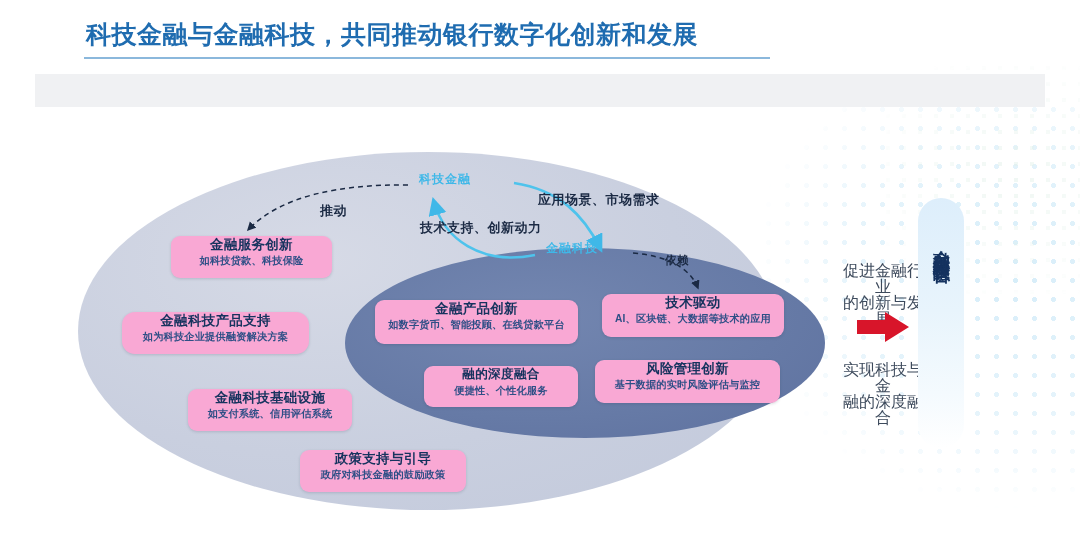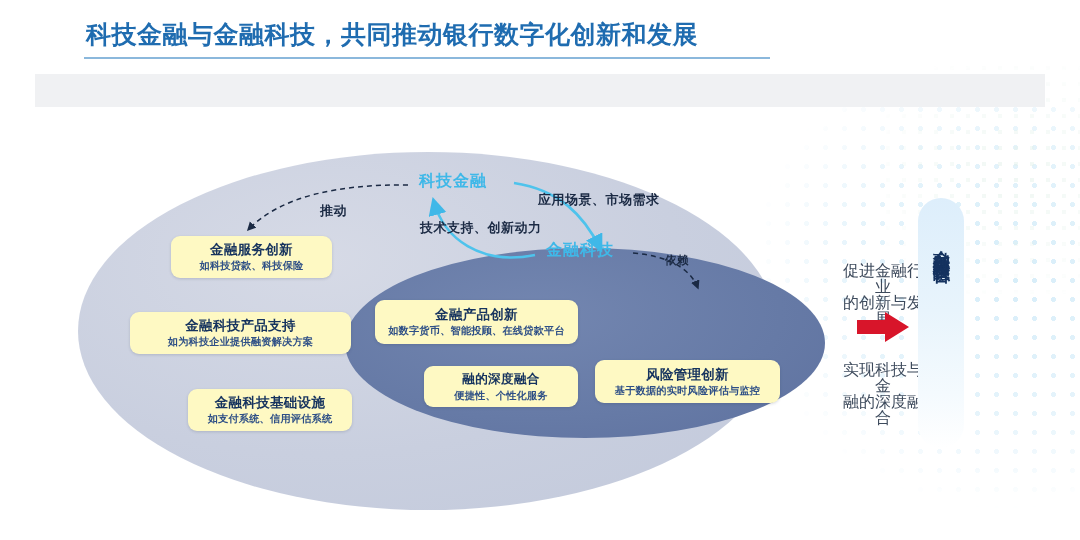--- a/index.html
+++ b/index.html
@@ -64,33 +64,33 @@
   }
   .ell-inner{
     position:absolute;left:345px;top:248px;width:480px;height:190px;
     border-radius:50%;
     background:radial-gradient(ellipse at 40% 35%, #7386b0 0%, #667aa6 60%, #5e719f 100%);
   }
 
   
   .card{
     position:absolute;
-    background:#fef9c3;
+    background:#f9a8d4;
     border-radius:9px;
     box-shadow:0 1px 3px rgba(40,50,80,.18);
     text-align:center;
-    display:flex;flex-direction:column;justify-content:center;align-items:center;
+    display:flex;flex-direction:column;align-items:center;
   }
   .card .t{font-size:13.5px;font-weight:bold;color:#16335e;line-height:17px;letter-spacing:.3px;}
   .card .s{font-size:10.2px;font-weight:bold;color:#2e4f86;line-height:14px;margin-top:1px;letter-spacing:.2px;}
   .card.small .t{font-size:12.6px;}
 
   
   .lab{position:absolute;white-space:nowrap;}
-  .lab-cyan{font-size:16px;font-weight:bold;color:#3fb8e8;letter-spacing:1px;}
+  .lab-cyan{font-size:12px;font-weight:bold;color:#3fb8e8;letter-spacing:1px;}
   .lab-dark{font-size:13px;font-weight:bold;color:#1b2a44;letter-spacing:.5px;}
   .lab-sm{font-size:11.5px;font-weight:bold;color:#1b2a44;letter-spacing:.5px;}
 
   
   .vbar{
     position:absolute;left:918px;top:198px;width:46px;height:250px;
     border-radius:23px;
     background:linear-gradient(180deg,#ddeefb 0%,#e8f4fc 45%,#f4fafe 78%,#ffffff 100%);
   }
   .vtext{
@@ -146,36 +146,44 @@
   <div class="lab lab-dark" style="left:320px;top:202px;">推动</div>
   <div class="lab lab-dark" style="left:538px;top:191px;">应用场景、市场需求</div>
   <div class="lab lab-dark" style="left:420px;top:219px;">技术支持、创新动力</div>
   <div class="lab lab-sm" style="left:665px;top:253px;">依赖</div>
 
   <div class="card" style="left:171px;top:236px;width:161px;height:42px;">
     <div class="t">金融服务创新</div>
     <div class="s">如科技贷款、科技保险</div>
   </div>
 
-  <div class="card" style="left:130px;top:312px;width:221px;height:42px;">
+  <div class="card" style="left:122px;top:312px;width:187px;height:42px;border-radius:13px;">
     <div class="t">金融科技产品支持</div>
     <div class="s">如为科技企业提供融资解决方案</div>
   </div>
 
   <div class="card" style="left:188px;top:389px;width:164px;height:42px;">
     <div class="t">金融科技基础设施</div>
     <div class="s">如支付系统、信用评估系统</div>
   </div>
 
+  <div class="card" style="left:300px;top:450px;width:166px;height:42px;">
+    <div class="t">政策支持与引导</div>
+    <div class="s">政府对科技金融的鼓励政策</div>
+  </div>
 
   <div class="card" style="left:375px;top:300px;width:203px;height:44px;">
     <div class="t">金融产品创新</div>
     <div class="s">如数字货币、智能投顾、在线贷款平台</div>
   </div>
 
+  <div class="card" style="left:602px;top:294px;width:182px;height:43px;">
+    <div class="t">技术驱动</div>
+    <div class="s">AI、区块链、大数据等技术的应用</div>
+  </div>
 
   <div class="card small" style="left:424px;top:366px;width:154px;height:41px;">
     <div class="t">融的深度融合</div>
     <div class="s">便捷性、个性化服务</div>
   </div>
 
   <div class="card" style="left:595px;top:360px;width:185px;height:43px;">
     <div class="t">风险管理创新</div>
     <div class="s">基于数据的实时风险评估与监控</div>
   </div>

